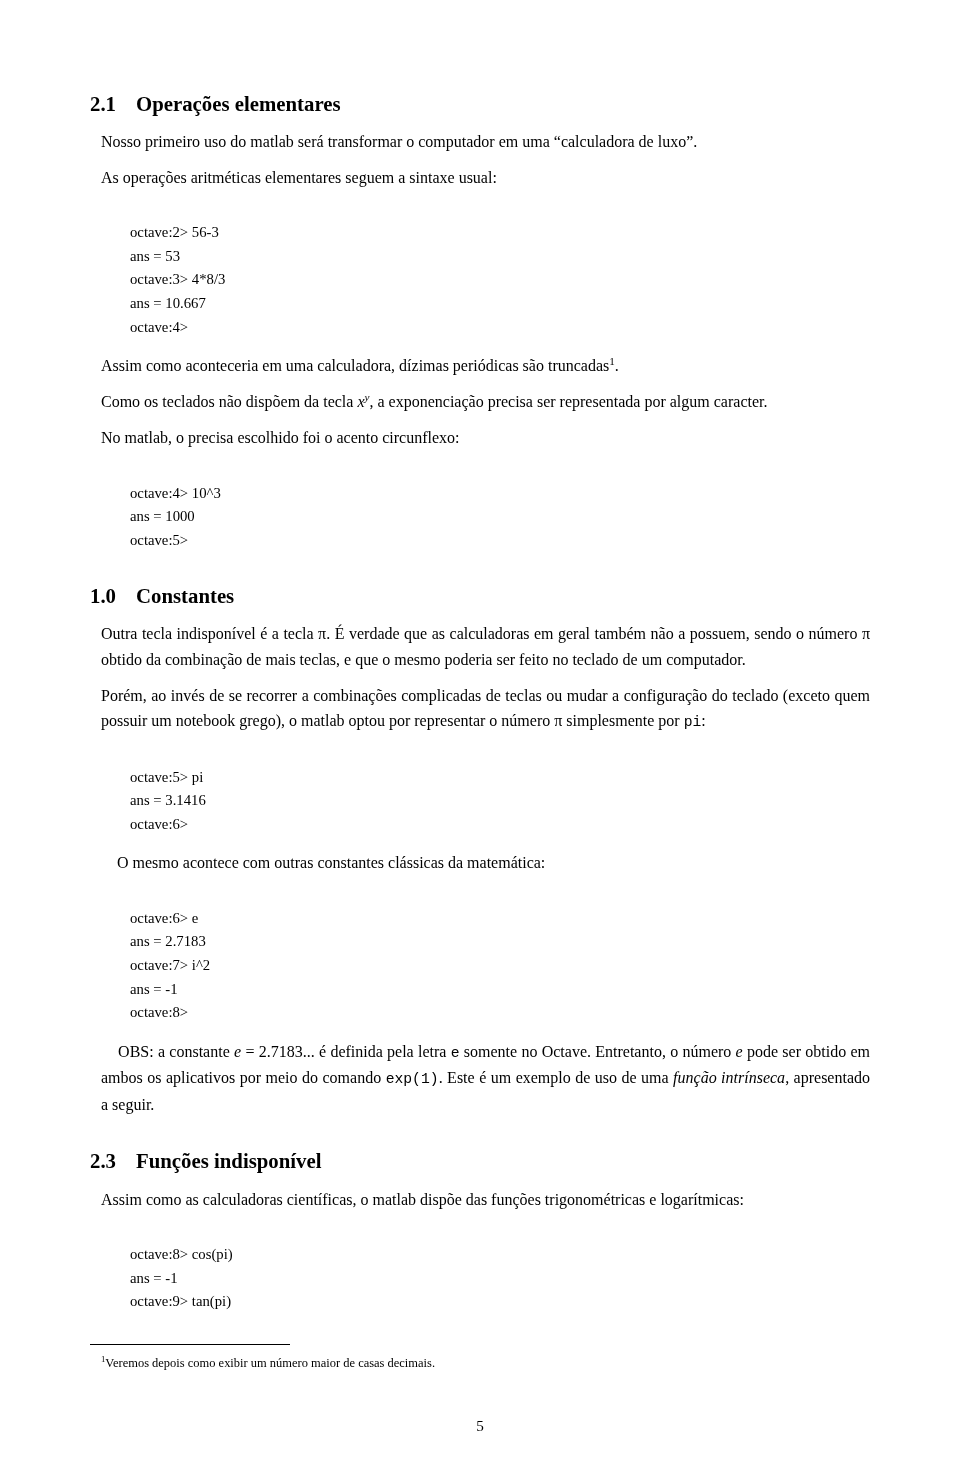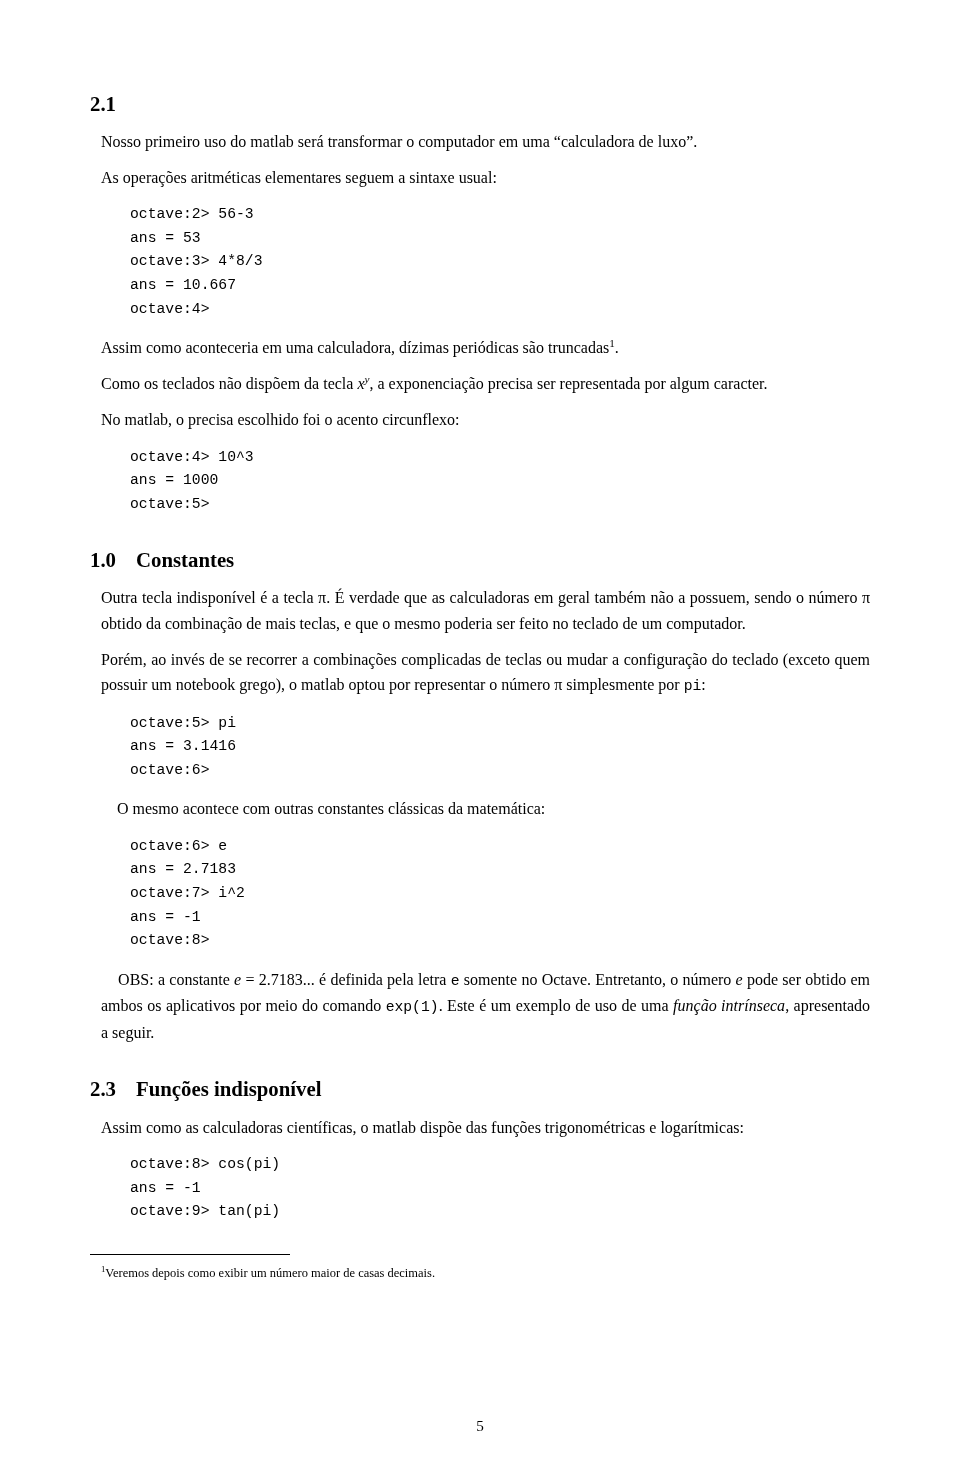--- a/index.html
+++ b/index.html
@@ -26,23 +26,23 @@
     h2 .section-num {
       font-weight: bold;
     }
     p {
       text-align: justify;
       margin-bottom: 10px;
       line-height: 1.6;
       margin-left: 11px;
     }
     .code-block {
-      font-family: Liberation Mono, monospace;
+      font-family: Liberation Serif, serif;
       font-size: 0.92em;
-      margin: 13px 0 14px 40px;
+      margin: 31px 0 14px 40px;
       line-height: 1.6;
       white-space: pre;
     }
     sup {
       font-size: 0.7em;
       vertical-align: super;
     }
     em {
       font-style: italic;
     }
@@ -75,20 +75,21 @@
     }
     .math-italic {
       font-style: italic;
     }
   </style>
 </head>
 <body>
 
 <h2>
   <span class="section-num">2.1</span>
+  <span>Operações elementares</span>
 </h2>
 
 <p>Nosso primeiro uso do matlab será transformar o computador em uma “calculadora de luxo”.</p>
 
 <p>As operações aritméticas elementares seguem a sintaxe usual:</p>
 
 <div class="code-block">octave:2&gt; 56-3
 ans = 53
 octave:3&gt; 4*8/3
 ans = 10.667

